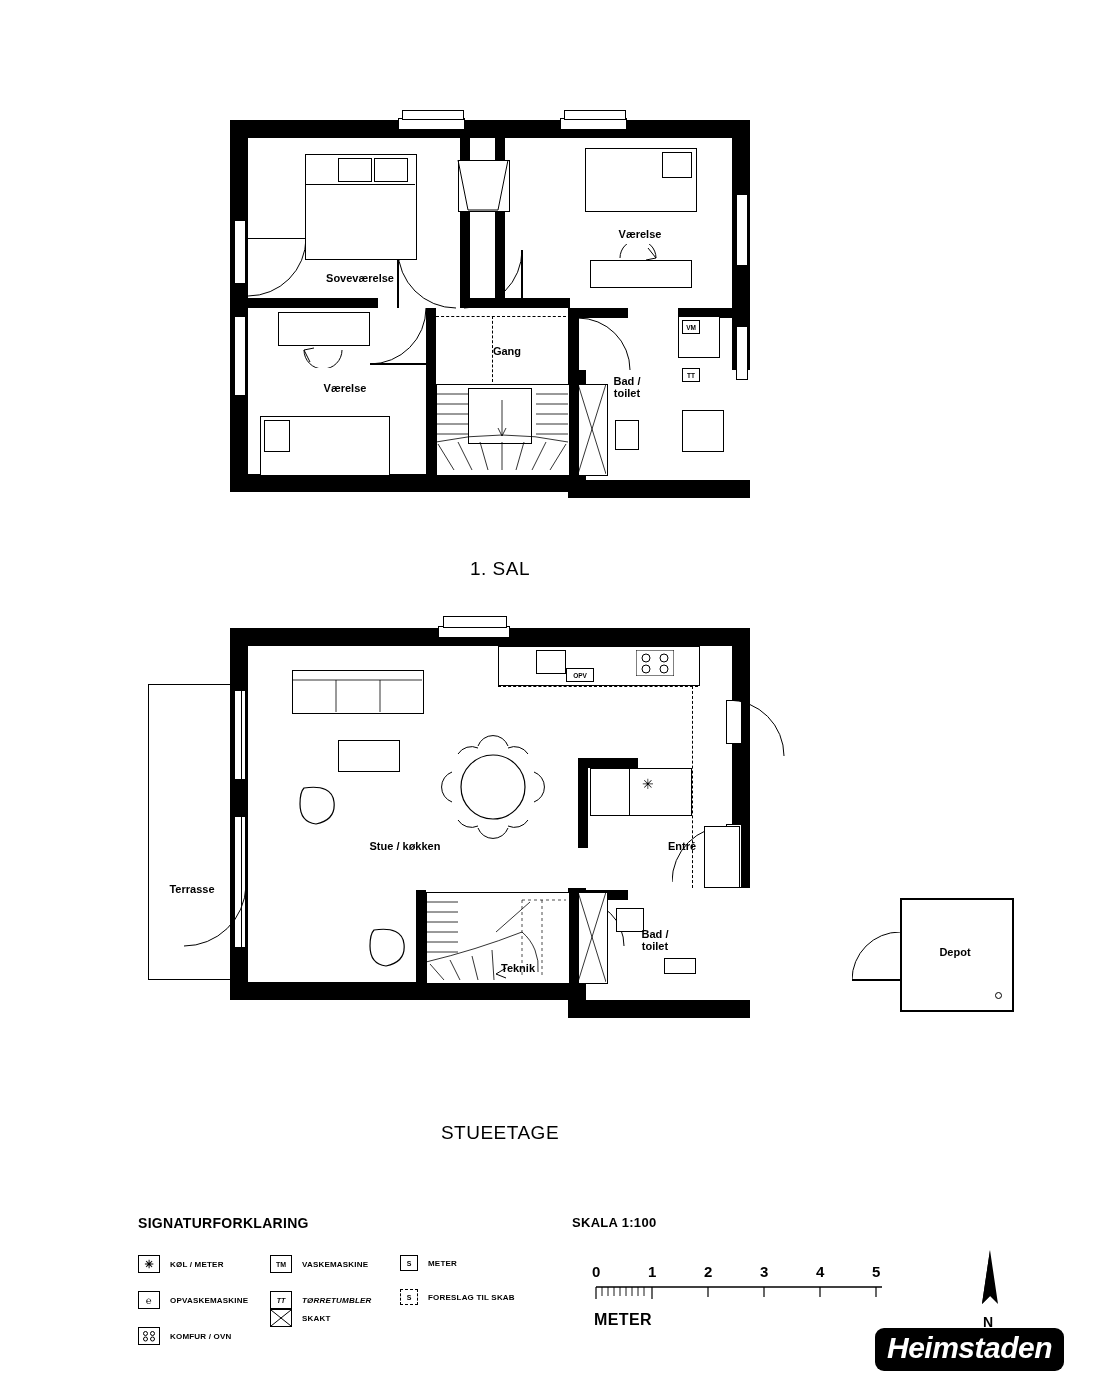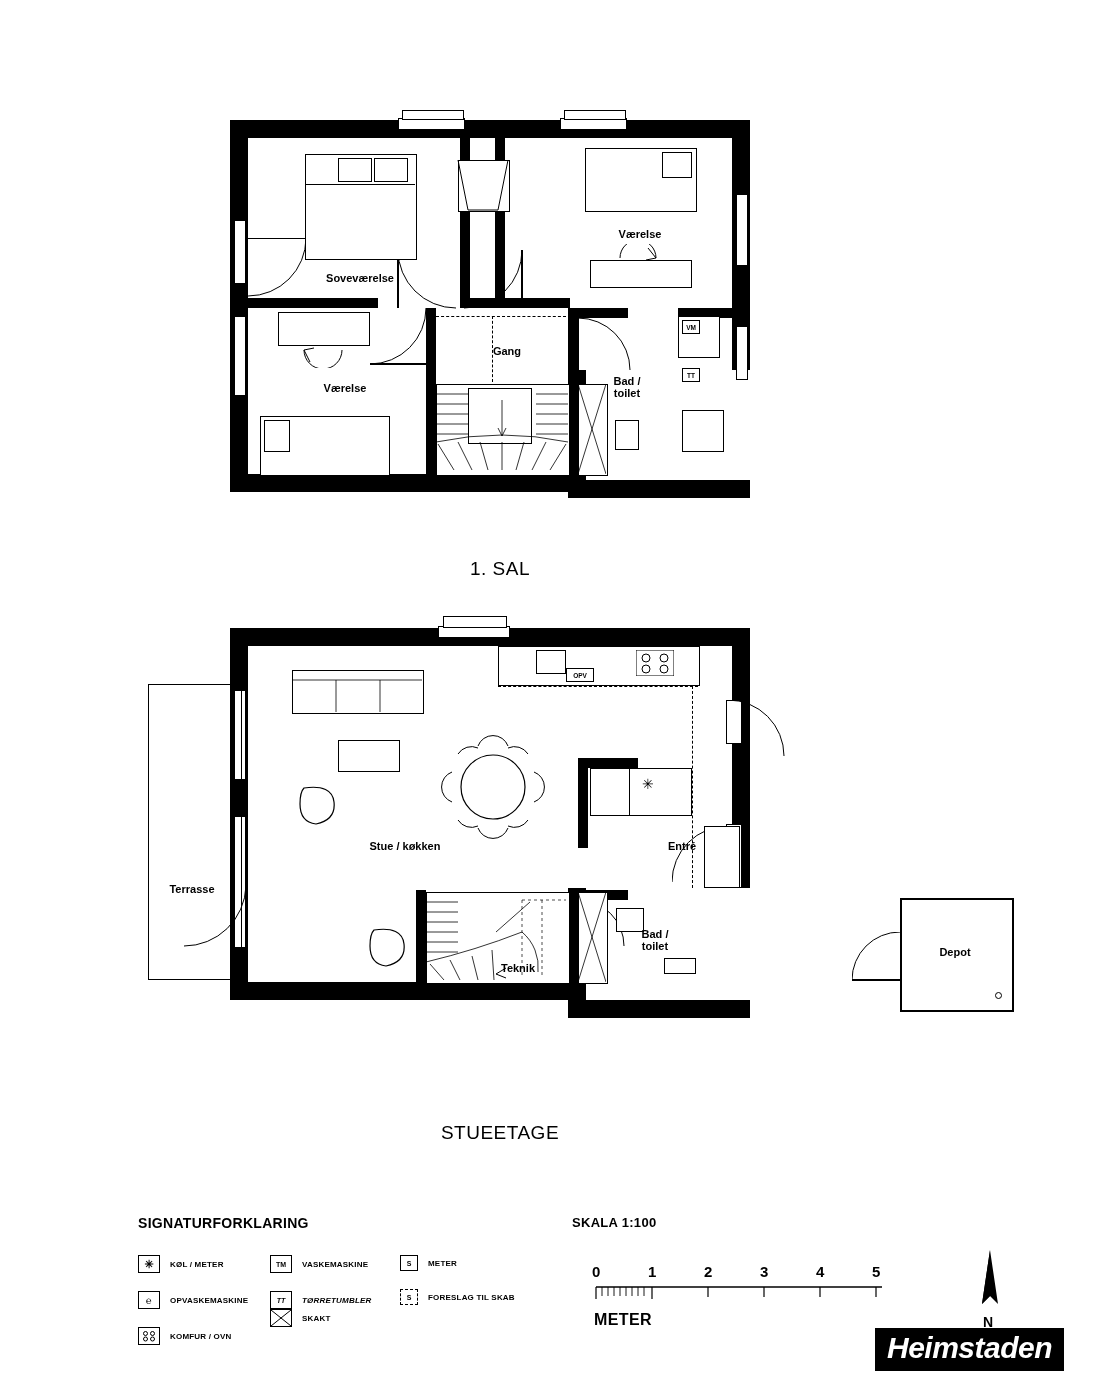--- a/index.html
+++ b/index.html
@@ -425,15 +425,15 @@
       <div class="abs meter" style="left:2px;top:48px;">METER</div>
     </div>
   </div>
 
   <svg class="abs" style="left:960px;top:1250px;" width="64" height="74">
     <polygon points="30,0 38,54 30,46 22,54" fill="#000"></polygon>
     <polygon points="30,0 30,46 22,54" fill="#000"></polygon>
   </svg>
   <div class="abs" style="left:983px;top:1314px;font-size:14px;font-weight:bold;">N</div>
 
-  <div class="abs logo" style="left:875px;top:1328px;">Heimstaden</div>
+  <div class="abs logo" style="left:875px;top:1328px;border-radius:9px;">Heimstaden</div>
 
 </div>
 
 </body></html>

